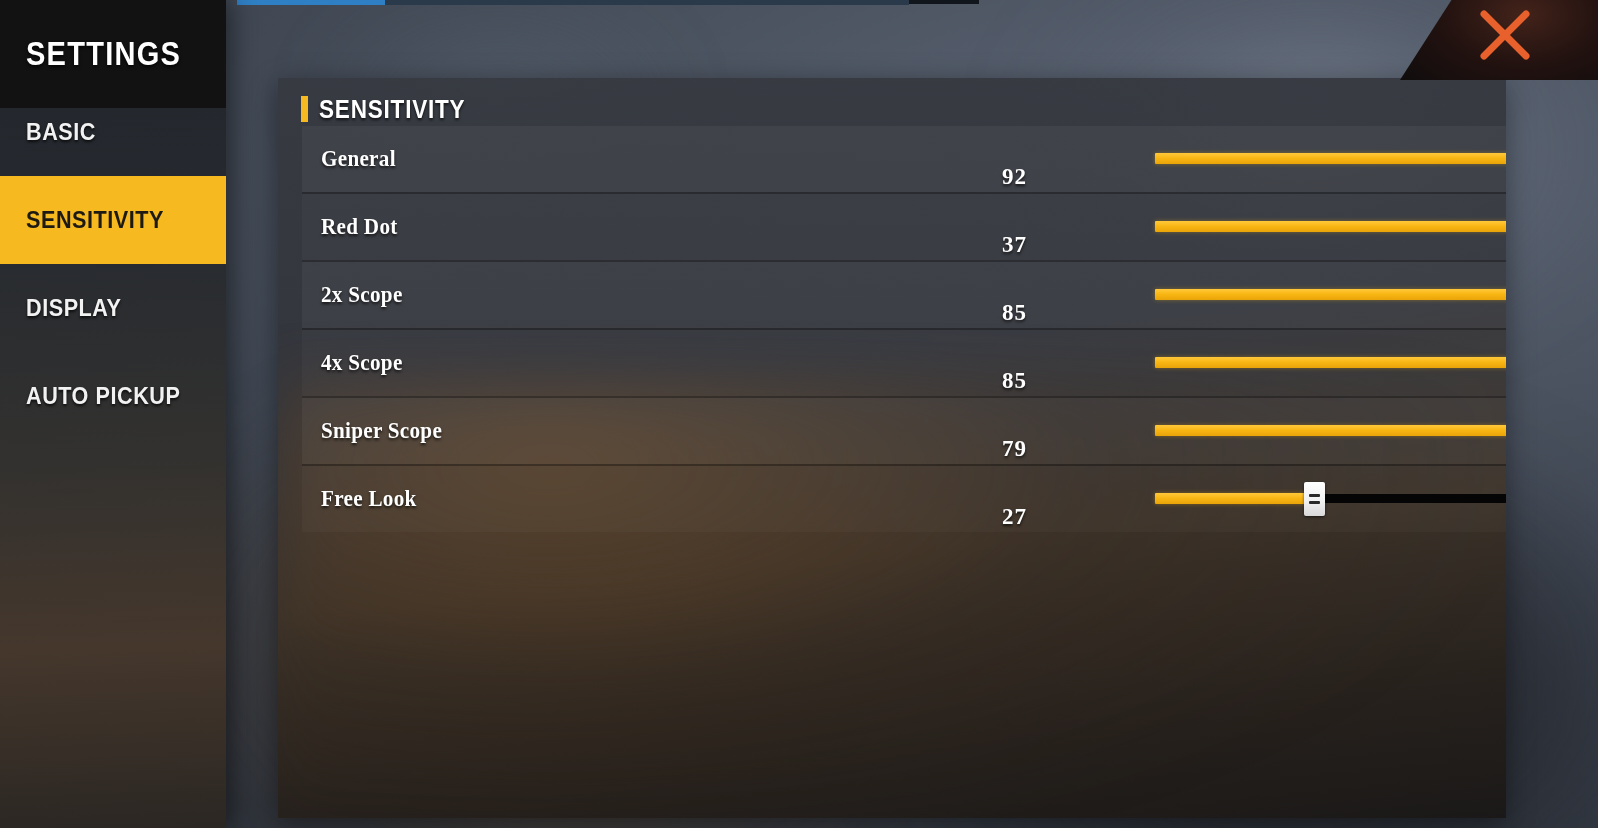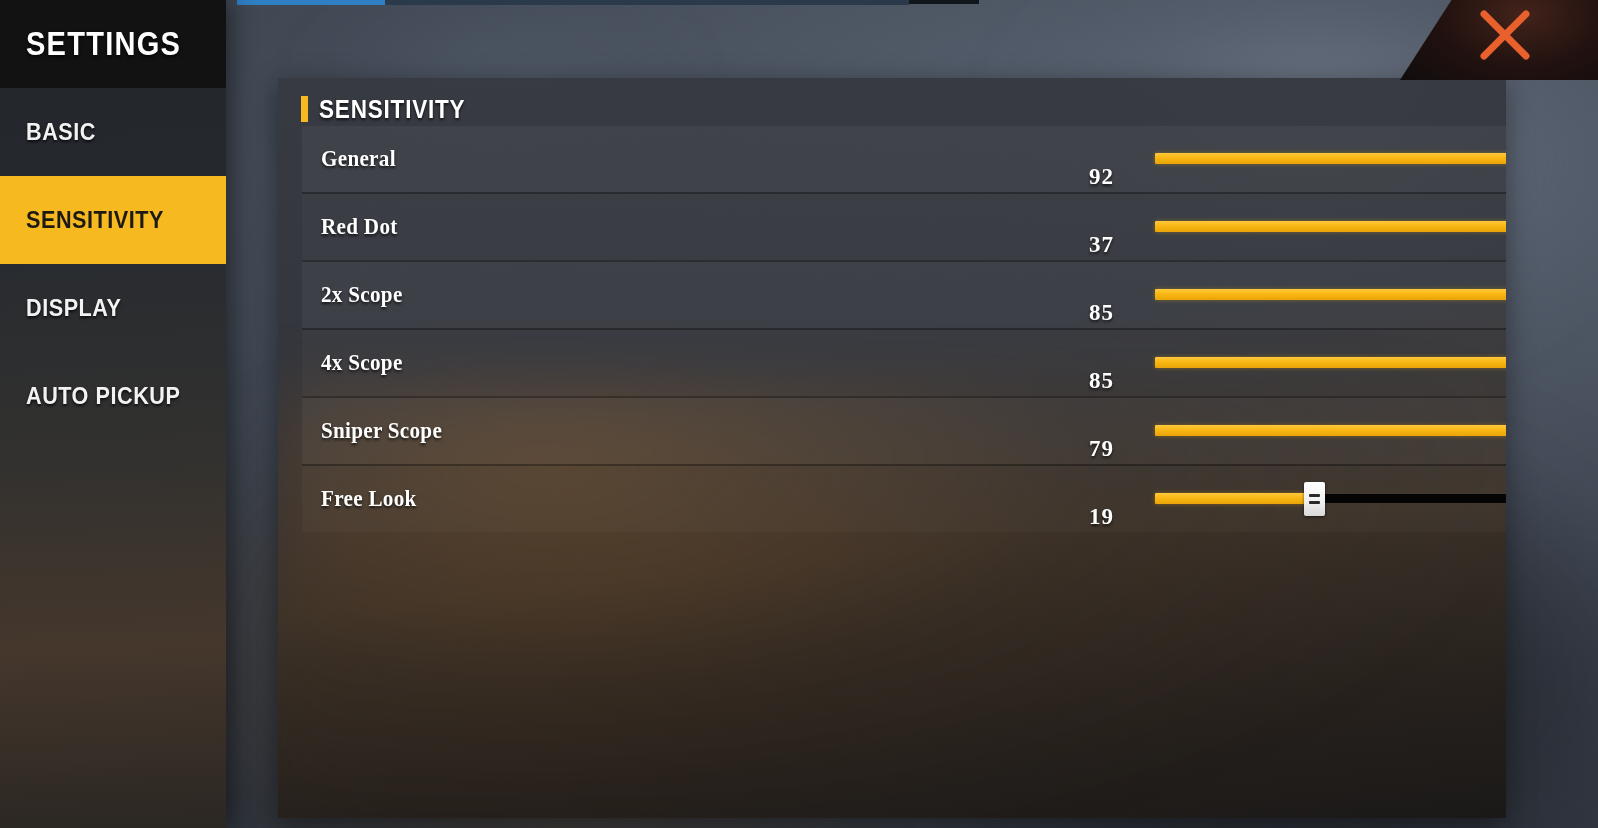--- a/index.html
+++ b/index.html
@@ -68,21 +68,21 @@
   }
 
   
   .sidebar {
     position: absolute; left: 0; top: 0; width: 226px; height: 828px;
     background: linear-gradient(178deg, #22252a 0%, #262a30 26%, #32312f 55%, #45372c 78%, #2b2723 100%);
     box-shadow: 6px 0 22px rgba(0,0,0,0.45);
     z-index: 6;
   }
   .sidebar-head {
-    position: absolute; left: 0; top: 0; width: 226px; height: 88px;
+    position: absolute; left: 0; top: 0; width: 226px; height: 108px;
     background: #121212;
     display: flex; align-items: center;
   }
   .sidebar-title {
     margin-left: 26px;
     color: #ffffff;
     font-size: 33px;
     font-weight: 700;
     letter-spacing: 1.4px;
     transform: scaleX(0.88);
@@ -198,21 +198,21 @@
     letter-spacing: 0.3px;
     transform: scaleX(0.92);
     transform-origin: left center;
     white-space: nowrap;
     text-shadow: 0 2px 3px rgba(0,0,0,0.7);
   }
   .row-value {
     position: absolute;
     left: 700px;
     width: 112px;
-    text-align: right;
+    text-align: left;
     color: #ffffff;
     font-size: 23px;
     font-weight: 700;
     letter-spacing: 1px;
     text-shadow: 0 2px 3px rgba(0,0,0,0.7);
     margin-top: 36px;
   }
 
   .slider {
     position: absolute;
@@ -346,21 +346,21 @@
         <div class="row odd">
           <span class="row-label">Sniper Scope</span>
           <span class="row-value">79</span>
           <div class="slider">
             <div class="slider-track"></div>
             <div class="slider-fill" style="width: 378px;"></div>
           </div>
         </div>
         <div class="row even">
           <span class="row-label">Free Look</span>
-          <span class="row-value">19</span>
+          <span class="row-value">27</span>
           <div class="slider">
             <div class="slider-track"></div>
             <div class="slider-fill" style="width: 159px;"></div>
             <div class="slider-thumb" style="left: 159px;">
               <div class="thumb-line"></div>
               <div class="thumb-line"></div>
             </div>
           </div>
         </div>
       </div>

